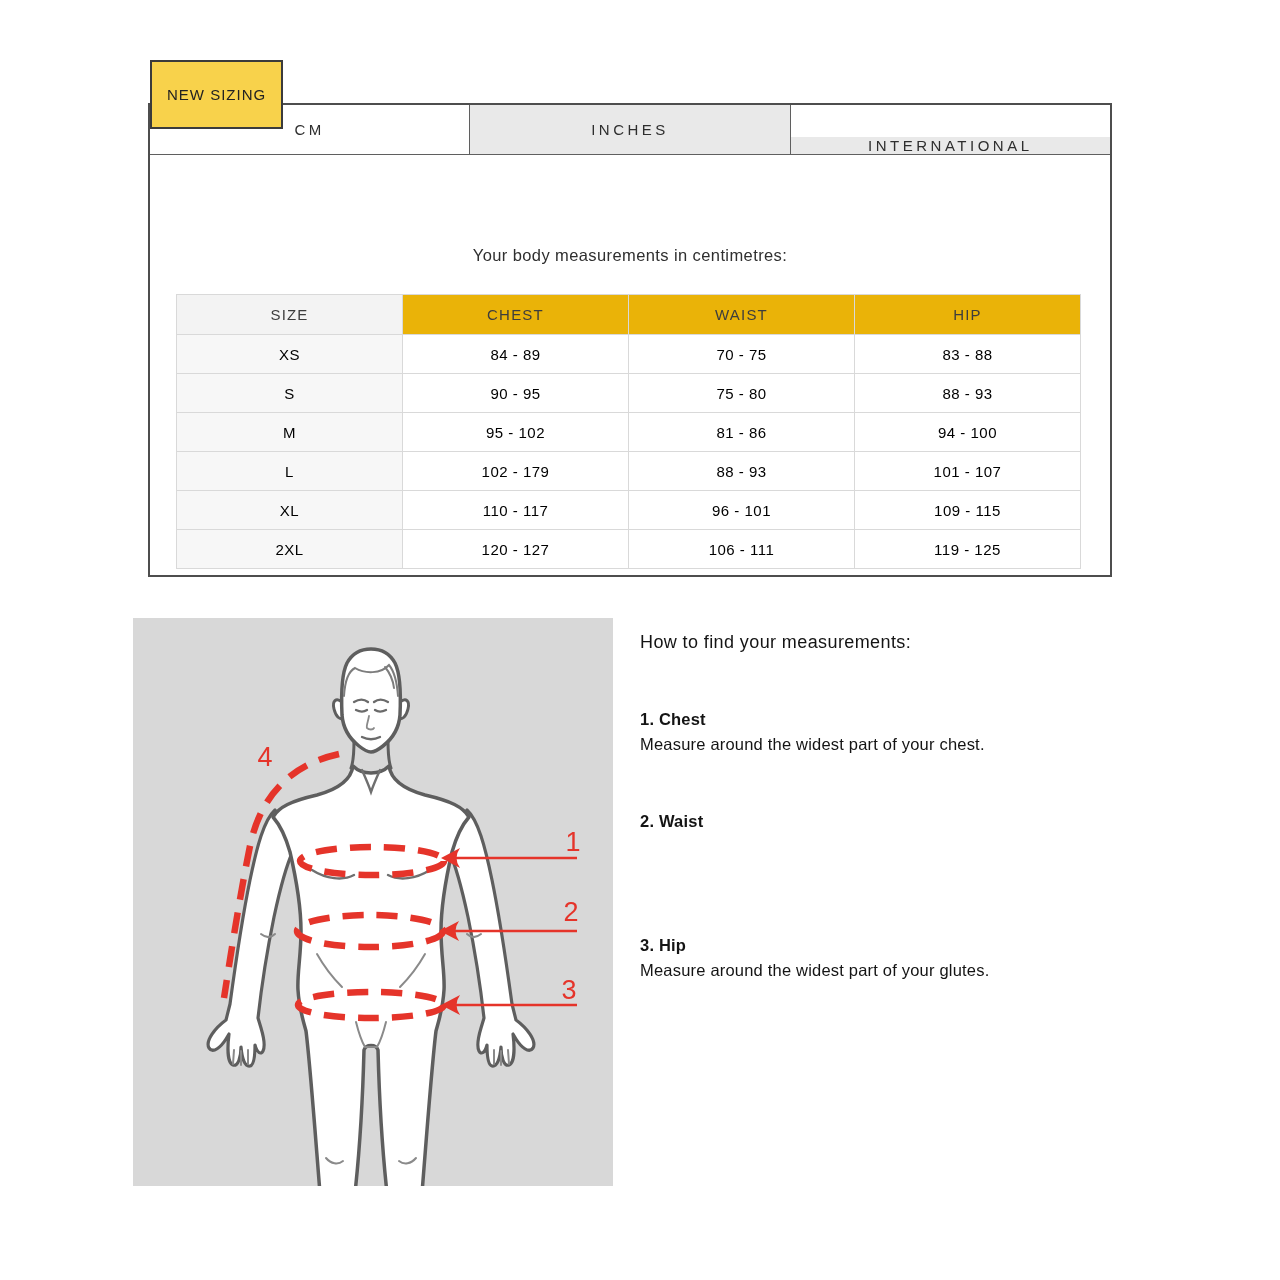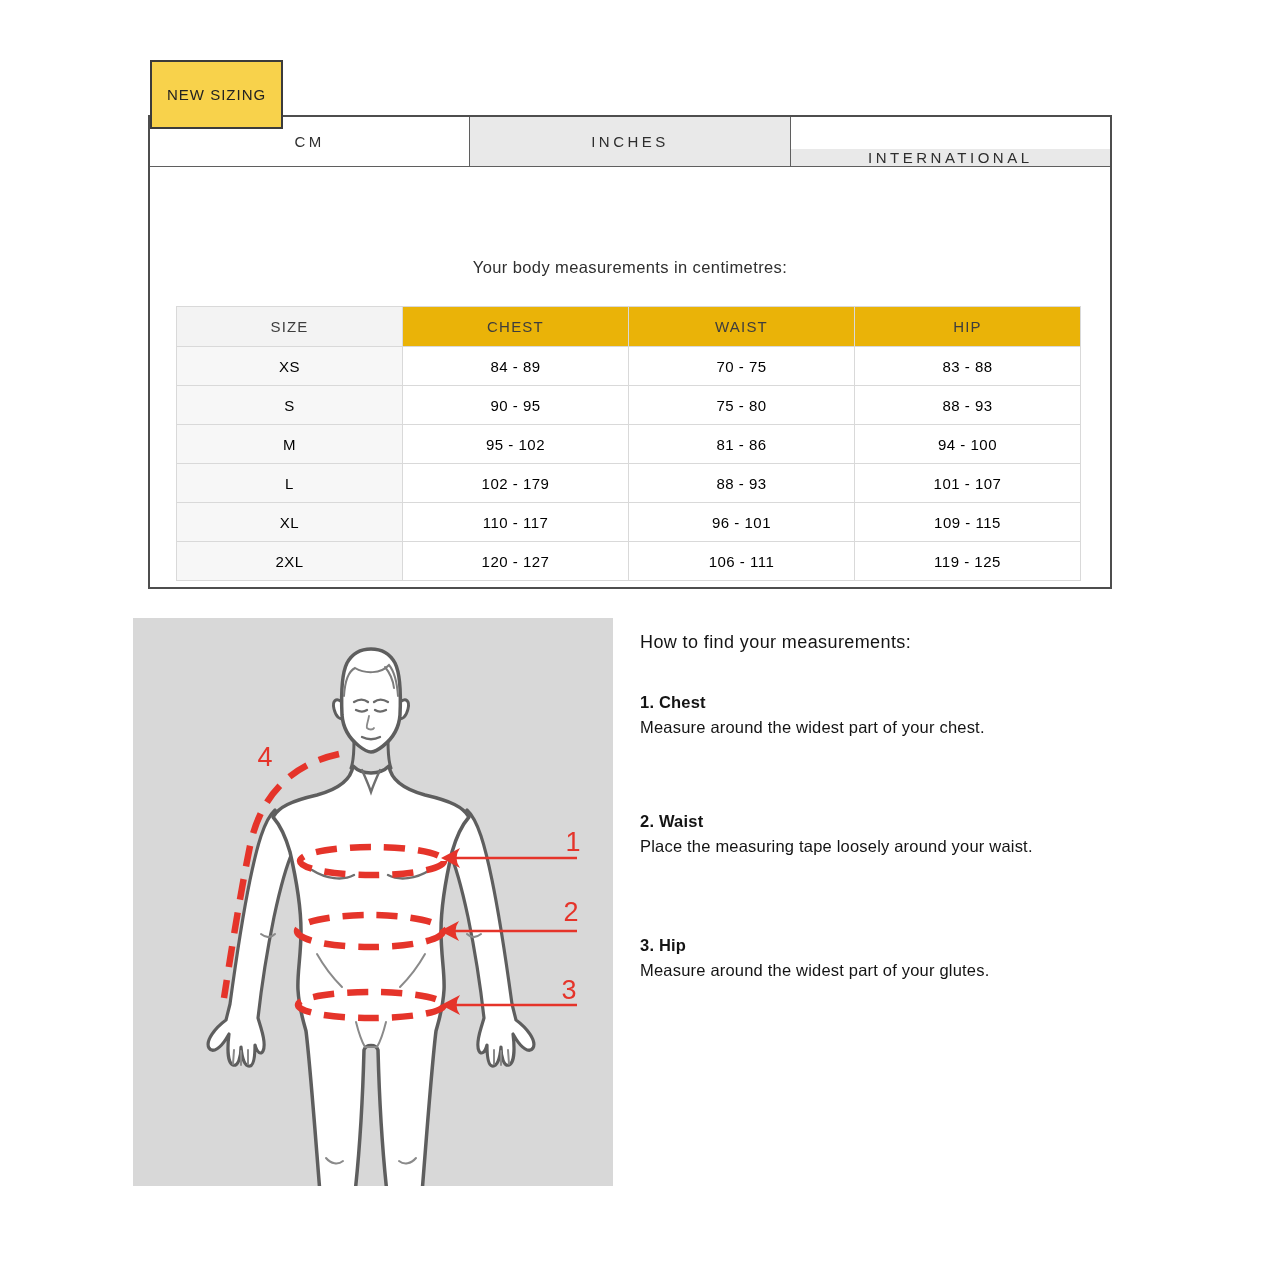--- a/index.html
+++ b/index.html
@@ -9,21 +9,21 @@
   }
   
   .badge{
     position:absolute;left:150px;top:60px;height:39px;padding:13px 15px;
     background:#f8d24b;border:2px solid #3b3b3b;
     font-size:15px;letter-spacing:1px;color:#222;
     display:flex;align-items:center;z-index:3;
   }
   
   .panel{
-    position:absolute;left:148px;top:115px;width:964px;height:474px;
+    position:absolute;left:148px;top:103px;width:964px;height:474px;
     background:#ffffff;border:2px solid #4e4e4e;box-sizing:border-box;z-index:2;
   }
   .tabs{display:flex;height:49px;border-bottom:1px solid #5f5f5f;}
   .tab{
     flex:1;display:flex;align-items:center;justify-content:center;
     background:#e9e9e9;font-size:15px;letter-spacing:3.5px;color:#2e2e2e;cursor:pointer;
     border-right:1px solid #5f5f5f;box-sizing:border-box;
   }
   .tab:last-child{border-right:none;margin-top:32px;}
   .tab.active{background:#ffffff;}
@@ -45,21 +45,21 @@
   table.size-table td.c-size{background:#f7f7f7;}
   
   .diagram{position:absolute;left:133px;top:618px;width:480px;height:568px;background:#d8d8d8;}
   .diagram svg{display:block;}
   
   .guide{position:absolute;left:640px;top:630px;width:520px;color:#141414;}
   .guide-heading{position:absolute;left:0;top:2px;font-size:18px;letter-spacing:.4px;}
   .guide-item{position:absolute;left:0;}
   .guide-item .guide-label{font-size:16.5px;font-weight:700;letter-spacing:.2px;}
   .guide-item .guide-desc{margin-top:6px;font-size:16.5px;letter-spacing:.2px;}
-  .gi-1{top:63px;} .gi-2{top:182px;} .gi-3{top:306px;}
+  .gi-1{top:80px;} .gi-2{top:182px;} .gi-3{top:306px;}
 </style>
 </head>
 <body>
 
 <div class="page">
 
   <div class="badge">NEW SIZING</div>
 
   <div class="panel">
     <div class="tabs">
@@ -195,21 +195,20 @@
 
   <div class="guide">
     <div class="guide-heading">How to find your measurements:</div>
 
     <div class="guide-item gi-1">
       <div class="guide-label">1. Chest</div>
       <div class="guide-desc">Measure around the widest part of your chest.</div>
     </div>
     <div class="guide-item gi-2">
       <div class="guide-label">2. Waist</div>
-      <div class="guide-desc">Place the measuring tape loosely around your waist.</div>
     </div>
     <div class="guide-item gi-3">
       <div class="guide-label">3. Hip</div>
       <div class="guide-desc">Measure around the widest part of your glutes.</div>
     </div>
   </div>
 
 </div>
 
 </body></html>

